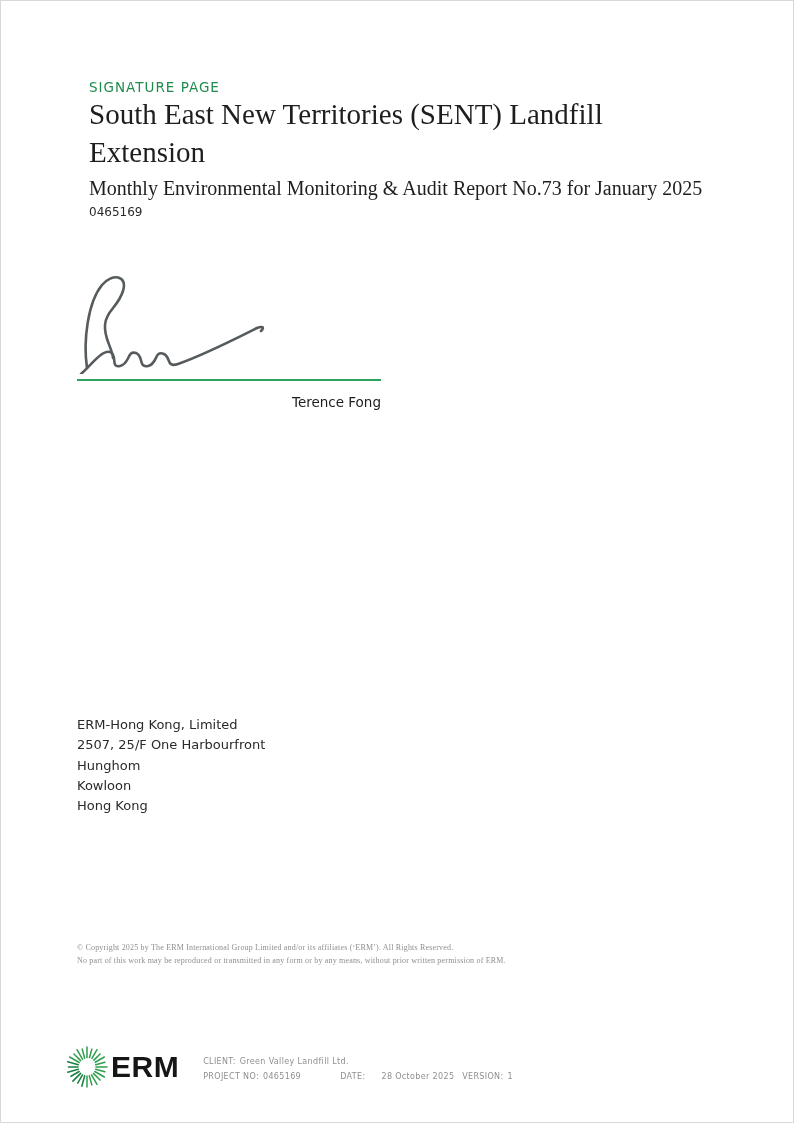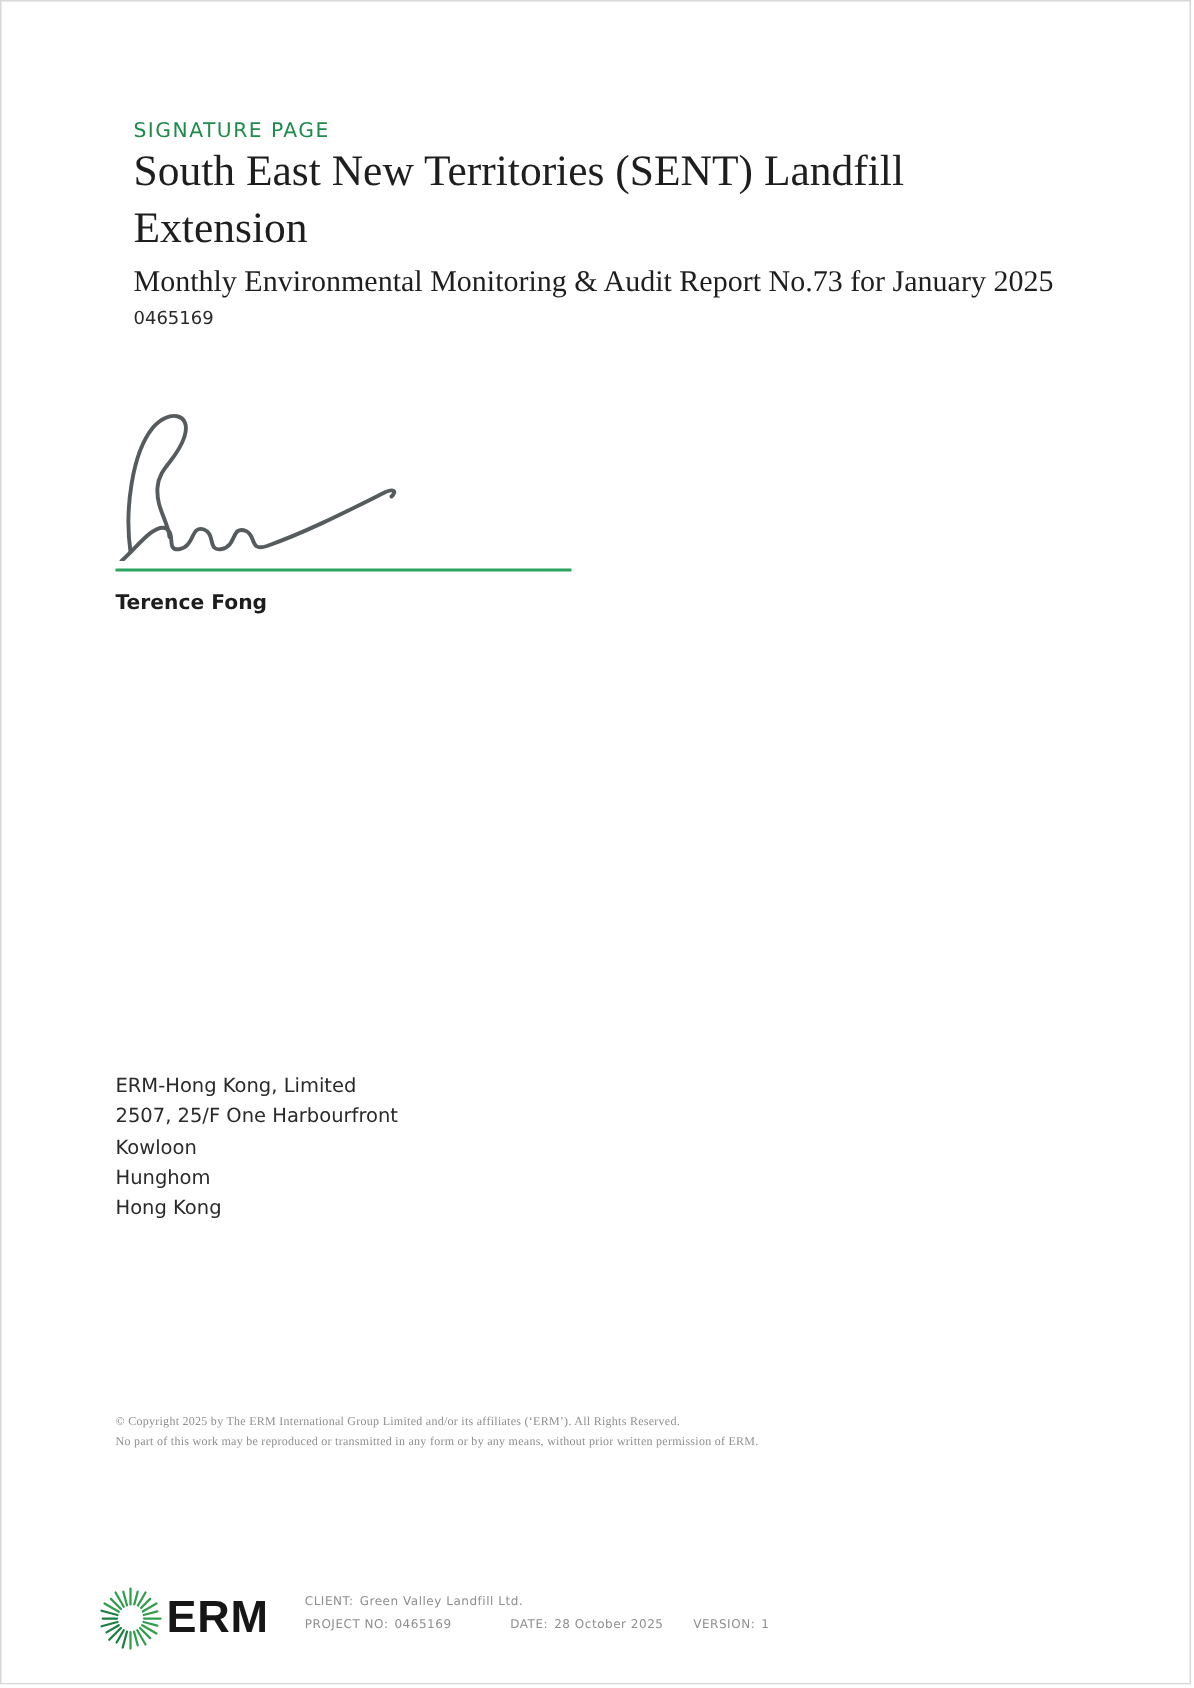--- a/index.html
+++ b/index.html
@@ -43,48 +43,48 @@
   .proj-no {
     margin-top: 3px;
     font-size: 12px;
     color: #2a2a2a;
   }
 
   
   .signature-block { position: absolute; top: 263px; left: 76px; width: 304px; }
   .signature-art { display: block; width: 226px; height: 110px; margin-left: -4px; }
   .sig-rule { width: 304px; height: 0; border-bottom: 2px solid #2aa45e; margin-top: 5px; }
-  .sig-name { margin-top: 13px; font-size: 13.5px; font-weight: bold; color: #1d1d1d; }
+  .sig-name { margin-top: 13px; font-size: 13.5px; font-weight: normal; color: #1d1d1d; text-align: right; }
   .sig-role { margin-top: 8px; font-size: 13px; color: #2a2a2a; }
 
   
   .address { position: absolute; top: 714px; left: 76px; font-size: 13px; line-height: 20.3px; color: #2a2a2a; }
 
   
   .copyright { position: absolute; top: 941px; left: 76px; font-size: 8px; letter-spacing: 0.18px; line-height: 12.5px; color: #8f8f8f; font-family: Liberation Serif, serif; }
 
   
   .footer { position: absolute; top: 1044px; left: 64px; display: flex; align-items: center; }
-  .brand { display: flex; align-items: center; margin-top: 12px; }
+  .brand { display: flex; align-items: center; }
   .brand-mark { width: 44px; height: 44px; display: block; }
   .brand-text {
     font-family: "Liberation Sans", "DejaVu Sans", sans-serif;
     font-size: 30px;
     font-weight: bold;
     color: #161616;
     letter-spacing: 0.5px;
     margin-left: 2px;
   }
   .footer-meta { margin-left: 24px; font-size: 8px; letter-spacing: 0.35px; color: #8f8f8f; padding-top: 3px; }
   .footer-row { display: flex; white-space: nowrap; }
   .footer-row + .footer-row { margin-top: 6px; }
   .seg-label { margin-right: 4px; }
   .seg { display: inline-flex; }
   .seg-project { width: 137px; }
-  .seg-date { width: 122px; }
+  .seg-date { width: 122px; gap: 12px; }
 </style>
 </head>
 <body>
 
 <div class="page">
 
   <div class="masthead">
     <div class="eyebrow">SIGNATURE PAGE</div>
     <div class="title">South East New Territories (SENT) Landfill Extension</div>
     <div class="subtitle">Monthly Environmental Monitoring &amp; Audit Report No.73 for January 2025</div>
@@ -98,22 +98,22 @@
         <path d="M 8 110 C 19 100, 29 86, 37 88 C 45 91, 37 104, 47 102 C 57 100, 54 86, 63 89 C 71 92, 65 104, 75 102 C 85 100, 81 86, 91 90 C 98 93, 93 104, 105 100 C 133 90, 160 76, 184 64 C 189 62, 192 63, 188 67"></path>
       </g>
     </svg>
     <div class="sig-rule"></div>
     <div class="sig-name">Terence Fong</div>
   </div>
 
   <div class="address">
     <div>ERM-Hong Kong, Limited</div>
     <div>2507, 25/F One Harbourfront</div>
+    <div>Hunghom</div>
     <div>Kowloon</div>
-    <div>Hunghom</div>
     <div>Hong Kong</div>
   </div>
 
   <div class="copyright">
     <div>© Copyright 2025 by The ERM International Group Limited and/or its affiliates (‘ERM’). All Rights Reserved.</div>
     <div>No part of this work may be reproduced or transmitted in any form or by any means, without prior written permission of ERM.</div>
   </div>
 
   <div class="footer">
     <div class="brand">

